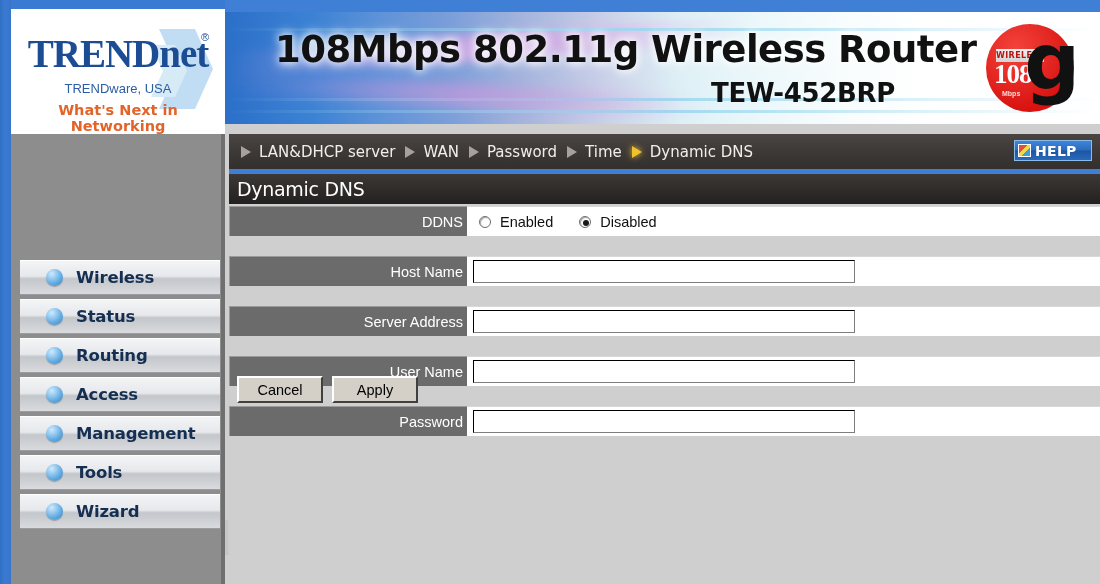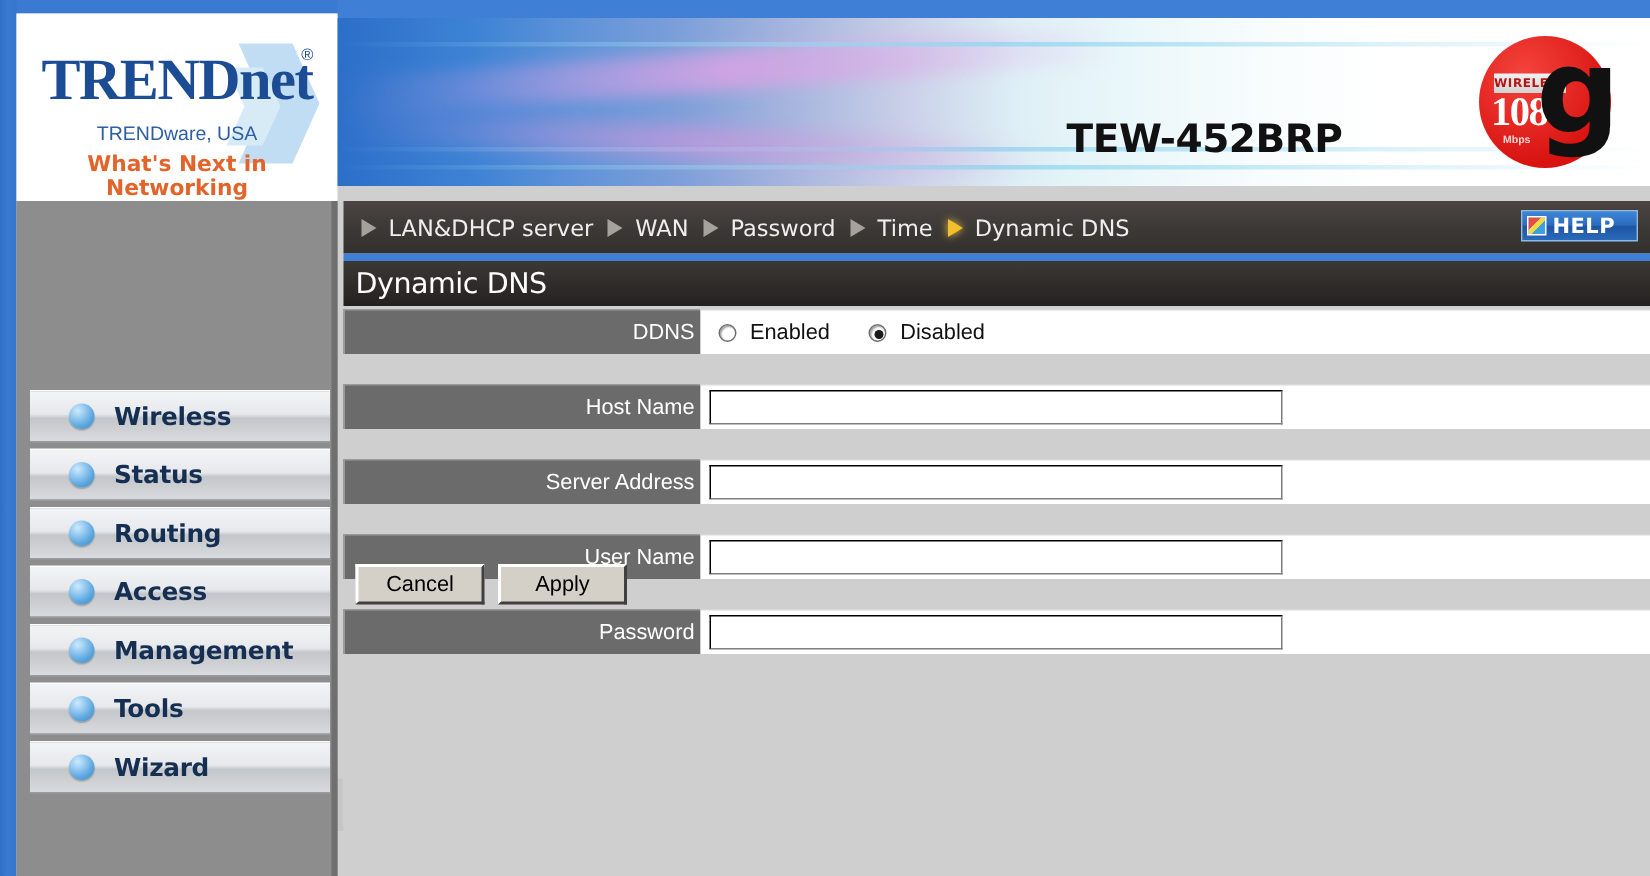--- a/index.html
+++ b/index.html
@@ -456,20 +456,21 @@
     <div class="logo-trend">TRENDnet</div>
     <div class="logo-reg">®</div>
     <div class="logo-sub">TRENDware, USA</div>
     <div class="logo-tag">What's Next in Networking</div>
   </div>
 
   <div class="banner">
     <div class="banner-stripe bs1"></div>
     <div class="banner-stripe bs2"></div>
     <div class="banner-stripe bs3"></div>
+    <div class="banner-title">108Mbps 802.11g Wireless Router</div>
     <div class="banner-model">TEW-452BRP</div>
     <div class="badge">
       <div class="badge-circle"></div>
       <div class="badge-wireless">WIRELESS</div>
       <div class="badge-108">108</div>
       <div class="badge-mbps">Mbps</div>
       <div class="badge-g">g</div>
     </div>
   </div>
 

